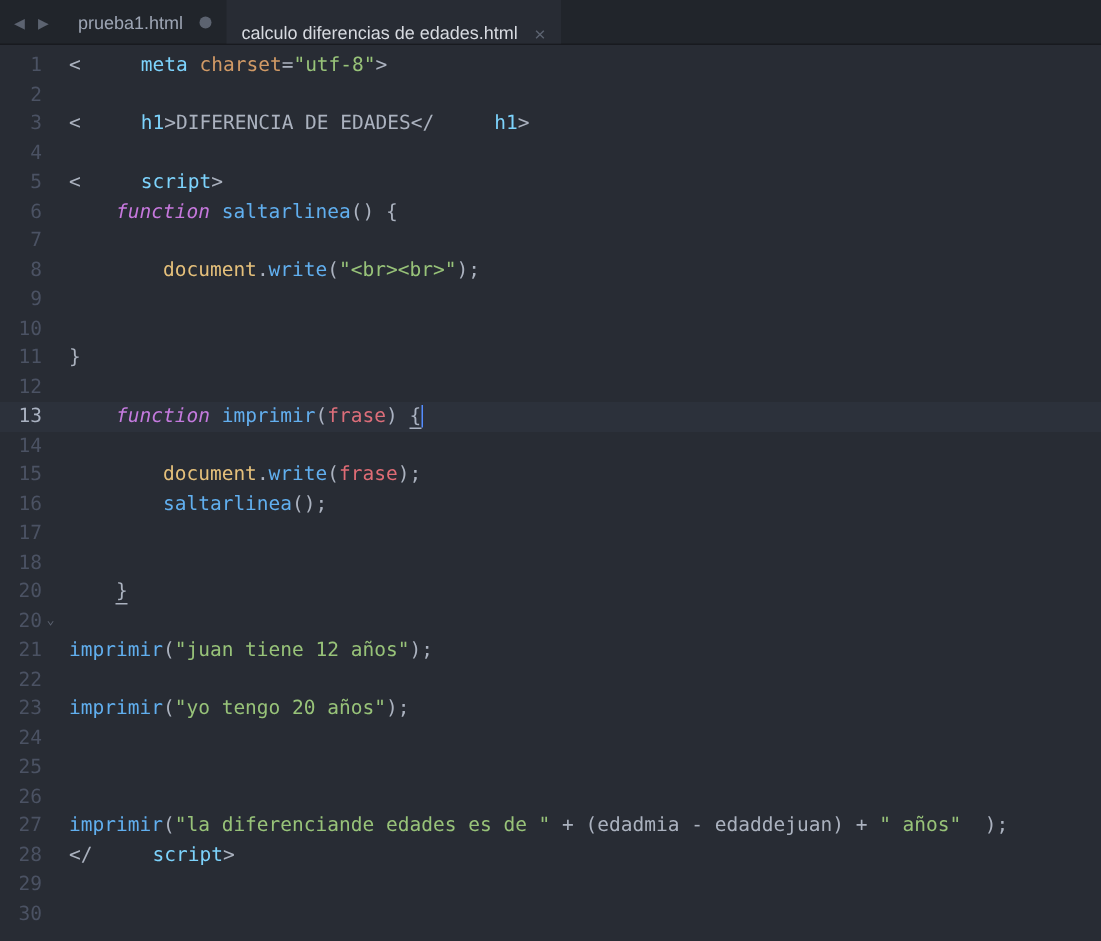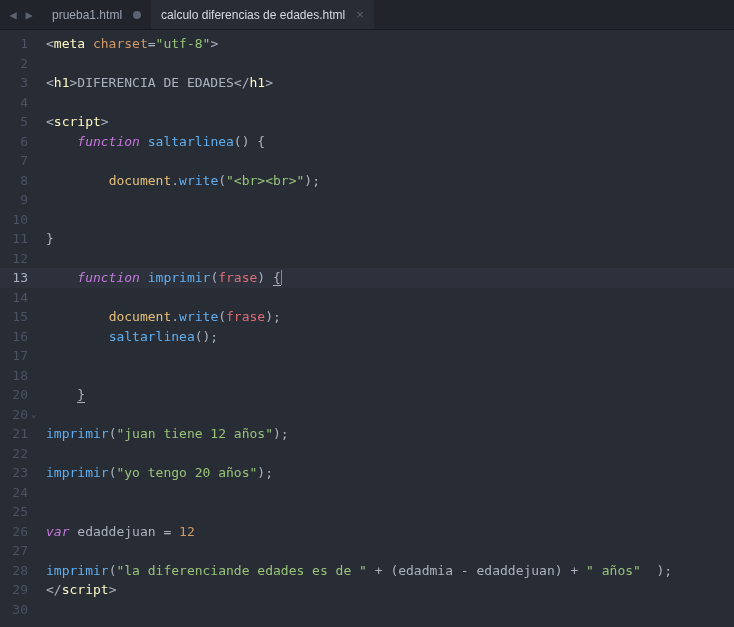--- a/index.html
+++ b/index.html
@@ -39,20 +39,21 @@
   height: 100%;
   font-size: 12px;
   color: #9da5b4;
   gap: 11px;
   cursor: pointer;
   font-family: -apple-system, BlinkMacSystemFont, 'Segoe UI', sans-serif;
 }
 .tab.active {
   background: #282c34;
   color: #d7dae0;
+  align-items: flex-end;
 }
 .tab-dirty {
   width: 8px;
   height: 8px;
   border-radius: 50%;
   background: #5c6370;
 }
 .tab-close {
   font-size: 13px;
   color: #5c6370;
@@ -93,21 +94,21 @@
 .line.current::before {
   content: '';
   position: absolute;
   left: -38px;
   right: 0;
   top: 0;
   bottom: 0;
   background: rgba(153,187,255,0.04);
   pointer-events: none;
 }
-.c-tag { color: #fef9c3; }
+.c-tag { color: #7dd3fc; margin-left: 40px; }
 .c-attr { color: #d19a66; }
 .c-punc { color: #abb2bf; }
 .c-kw { color: #c678dd; font-style: italic; }
 .c-fn { color: #61afef; }
 .c-str { color: #98c379; }
 .c-var { color: #e06c75; text-align: right; }
 .c-num { color: #d19a66; }
 .c-obj { color: #e5c07b; }
 .c-txt { color: #abb2bf; }
 .cursor {
@@ -194,19 +195,18 @@
     <div class="line">        <span class="c-fn">saltarlinea</span><span class="c-punc">();</span></div>
     <div class="line"></div>
     <div class="line"></div>
     <div class="line">    <span class="c-punc bracket-match">}</span></div>
     <div class="line"></div>
     <div class="line"><span class="c-fn">imprimir</span><span class="c-punc">(</span><span class="c-str">"juan tiene 12 años"</span><span class="c-punc">);</span></div>
     <div class="line"></div>
     <div class="line"><span class="c-fn">imprimir</span><span class="c-punc">(</span><span class="c-str">"yo tengo 20 años"</span><span class="c-punc">);</span></div>
     <div class="line"></div>
     <div class="line"></div>
-    <div class="line"><span class="c-kw">var</span> <span class="c-txt">edaddejuan</span> <span class="c-punc">=</span> <span class="c-num">12</span></div>
     <div class="line"></div>
     <div class="line"><span class="c-fn">imprimir</span><span class="c-punc">(</span><span class="c-str">"la diferenciande edades es de "</span> <span class="c-punc">+ (</span><span class="c-txt">edadmia</span> <span class="c-punc">-</span> <span class="c-txt">edaddejuan</span><span class="c-punc">) +</span> <span class="c-str">" años"</span>  <span class="c-punc">);</span></div>
     <div class="line"><span class="c-punc">&lt;/</span><span class="c-tag">script</span><span class="c-punc">&gt;</span></div>
   </div>
 <div class="fold-marker" style="top: 374.5px;">⌄</div>
   </div>
 
 </body></html>

